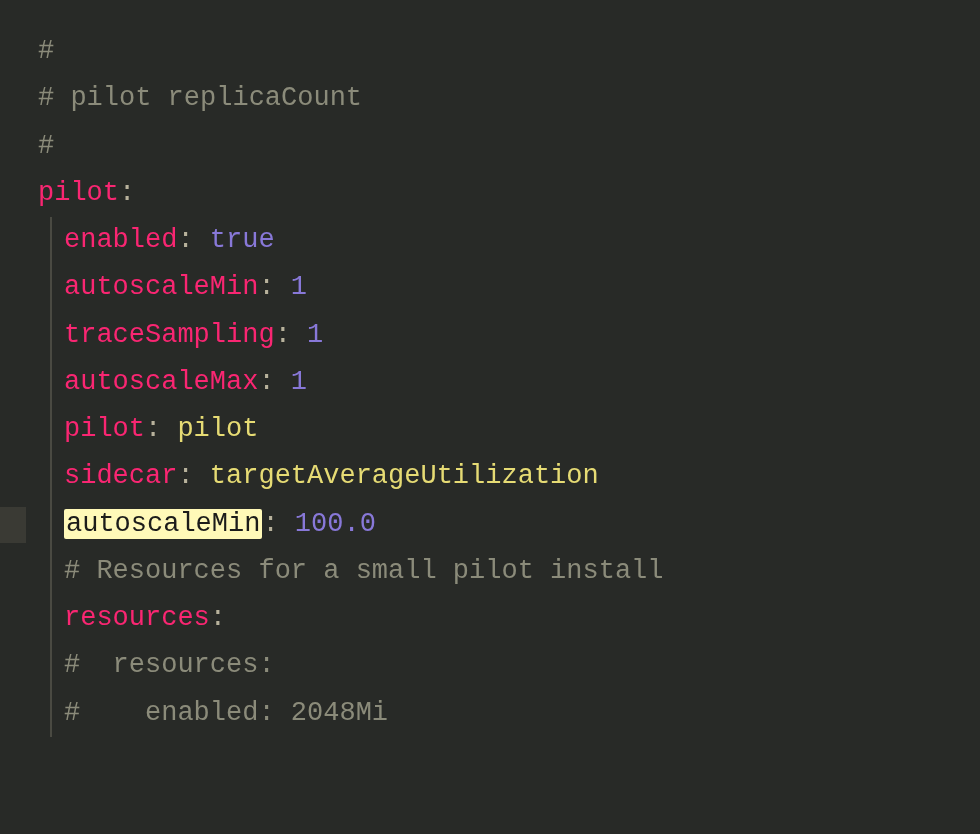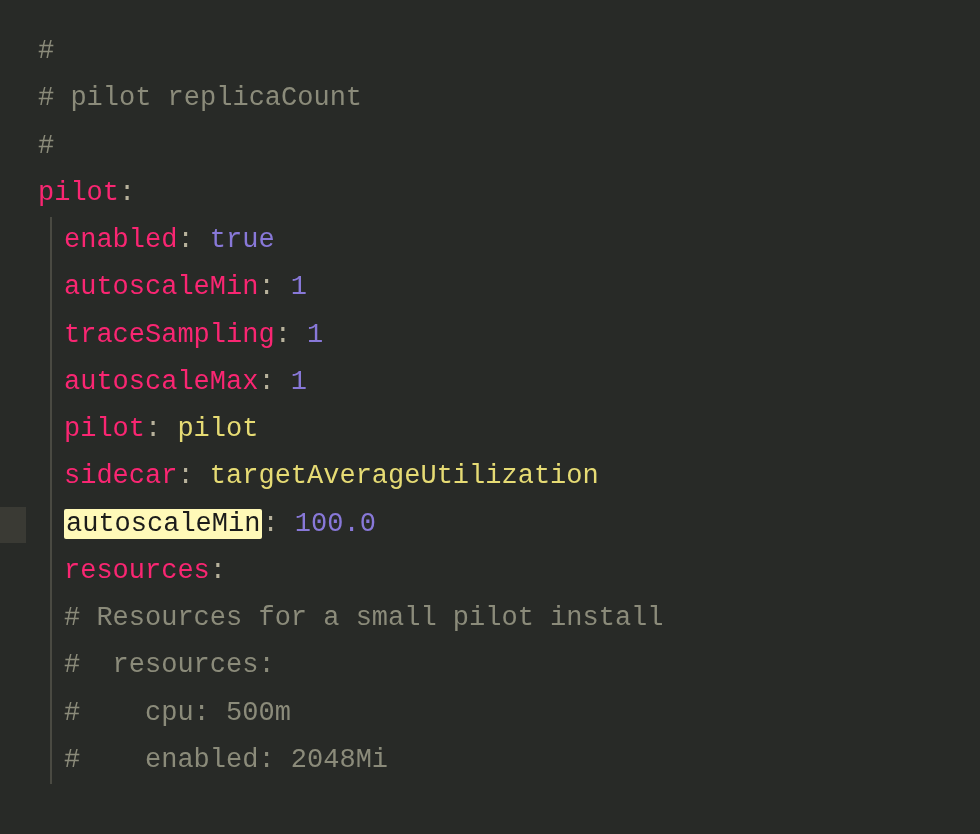--- a/index.html
+++ b/index.html
@@ -87,23 +87,22 @@
   <div class="line"><span class="indent-guide"><span class="key">traceSampling</span><span class="colon">:</span> <span class="val-number">1</span></span></div>
 
   <div class="line"><span class="indent-guide"><span class="key">autoscaleMax</span><span class="colon">:</span> <span class="val-number">1</span></span></div>
 
   <div class="line"><span class="indent-guide"><span class="key">pilot</span><span class="colon">:</span> <span class="val-string">pilot</span></span></div>
 
   <div class="line"><span class="indent-guide"><span class="key">sidecar</span><span class="colon">:</span> <span class="val-string">targetAverageUtilization</span></span></div>
 
   <div class="line"><span class="gutter-mark"></span><span class="indent-guide"><span class="highlight">autoscaleMin</span><span class="colon">:</span> <span class="val-number">100.0</span></span></div>
 
+  <div class="line"><span class="indent-guide"><span class="comment"># Resources for a small pilot install</span></span></div>
+
   <div class="line"><span class="indent-guide"><span class="key">resources</span><span class="colon">:</span></span></div>
-
-  <div class="line"><span class="indent-guide"><span class="comment"># Resources for a small pilot install</span></span></div>
 
   <div class="line"><span class="indent-guide"><span class="comment">#  resources:</span></span></div>
 
-  <div class="line"><span class="indent-guide"><span class="comment">#    cpu: 500m</span></span></div>
 
   <div class="line"><span class="indent-guide"><span class="comment">#    enabled: 2048Mi</span></span></div>
 
 </div>
 
 </body></html>

